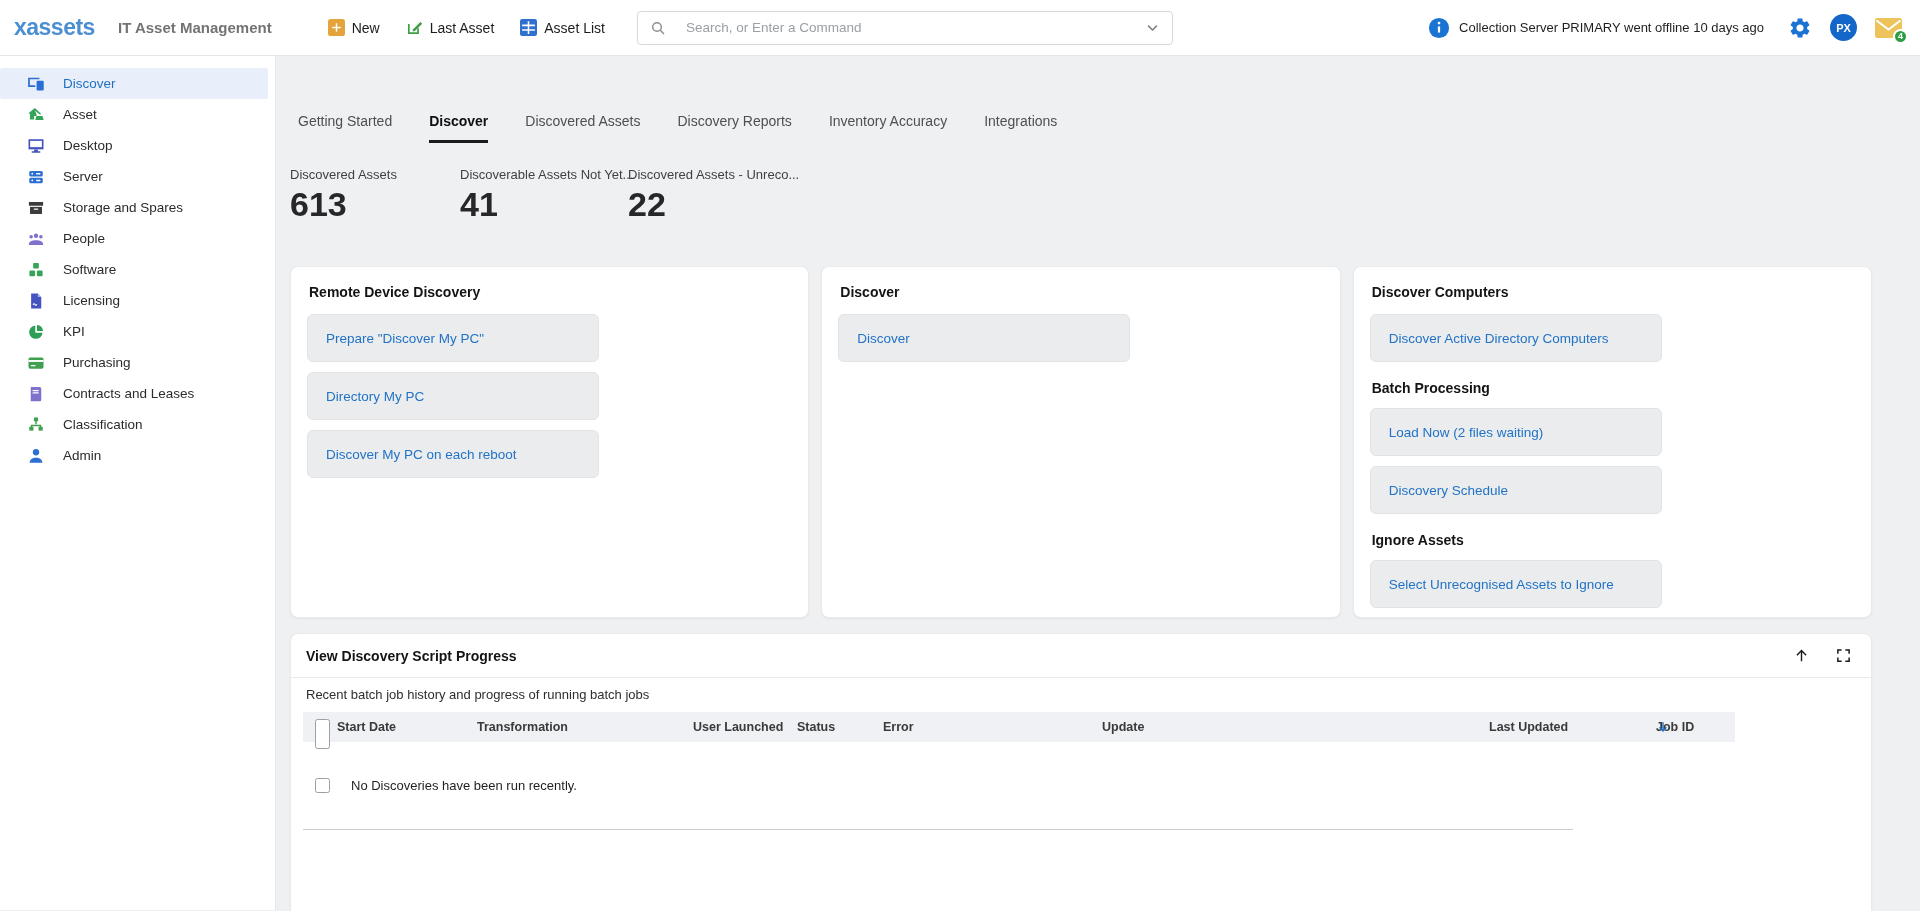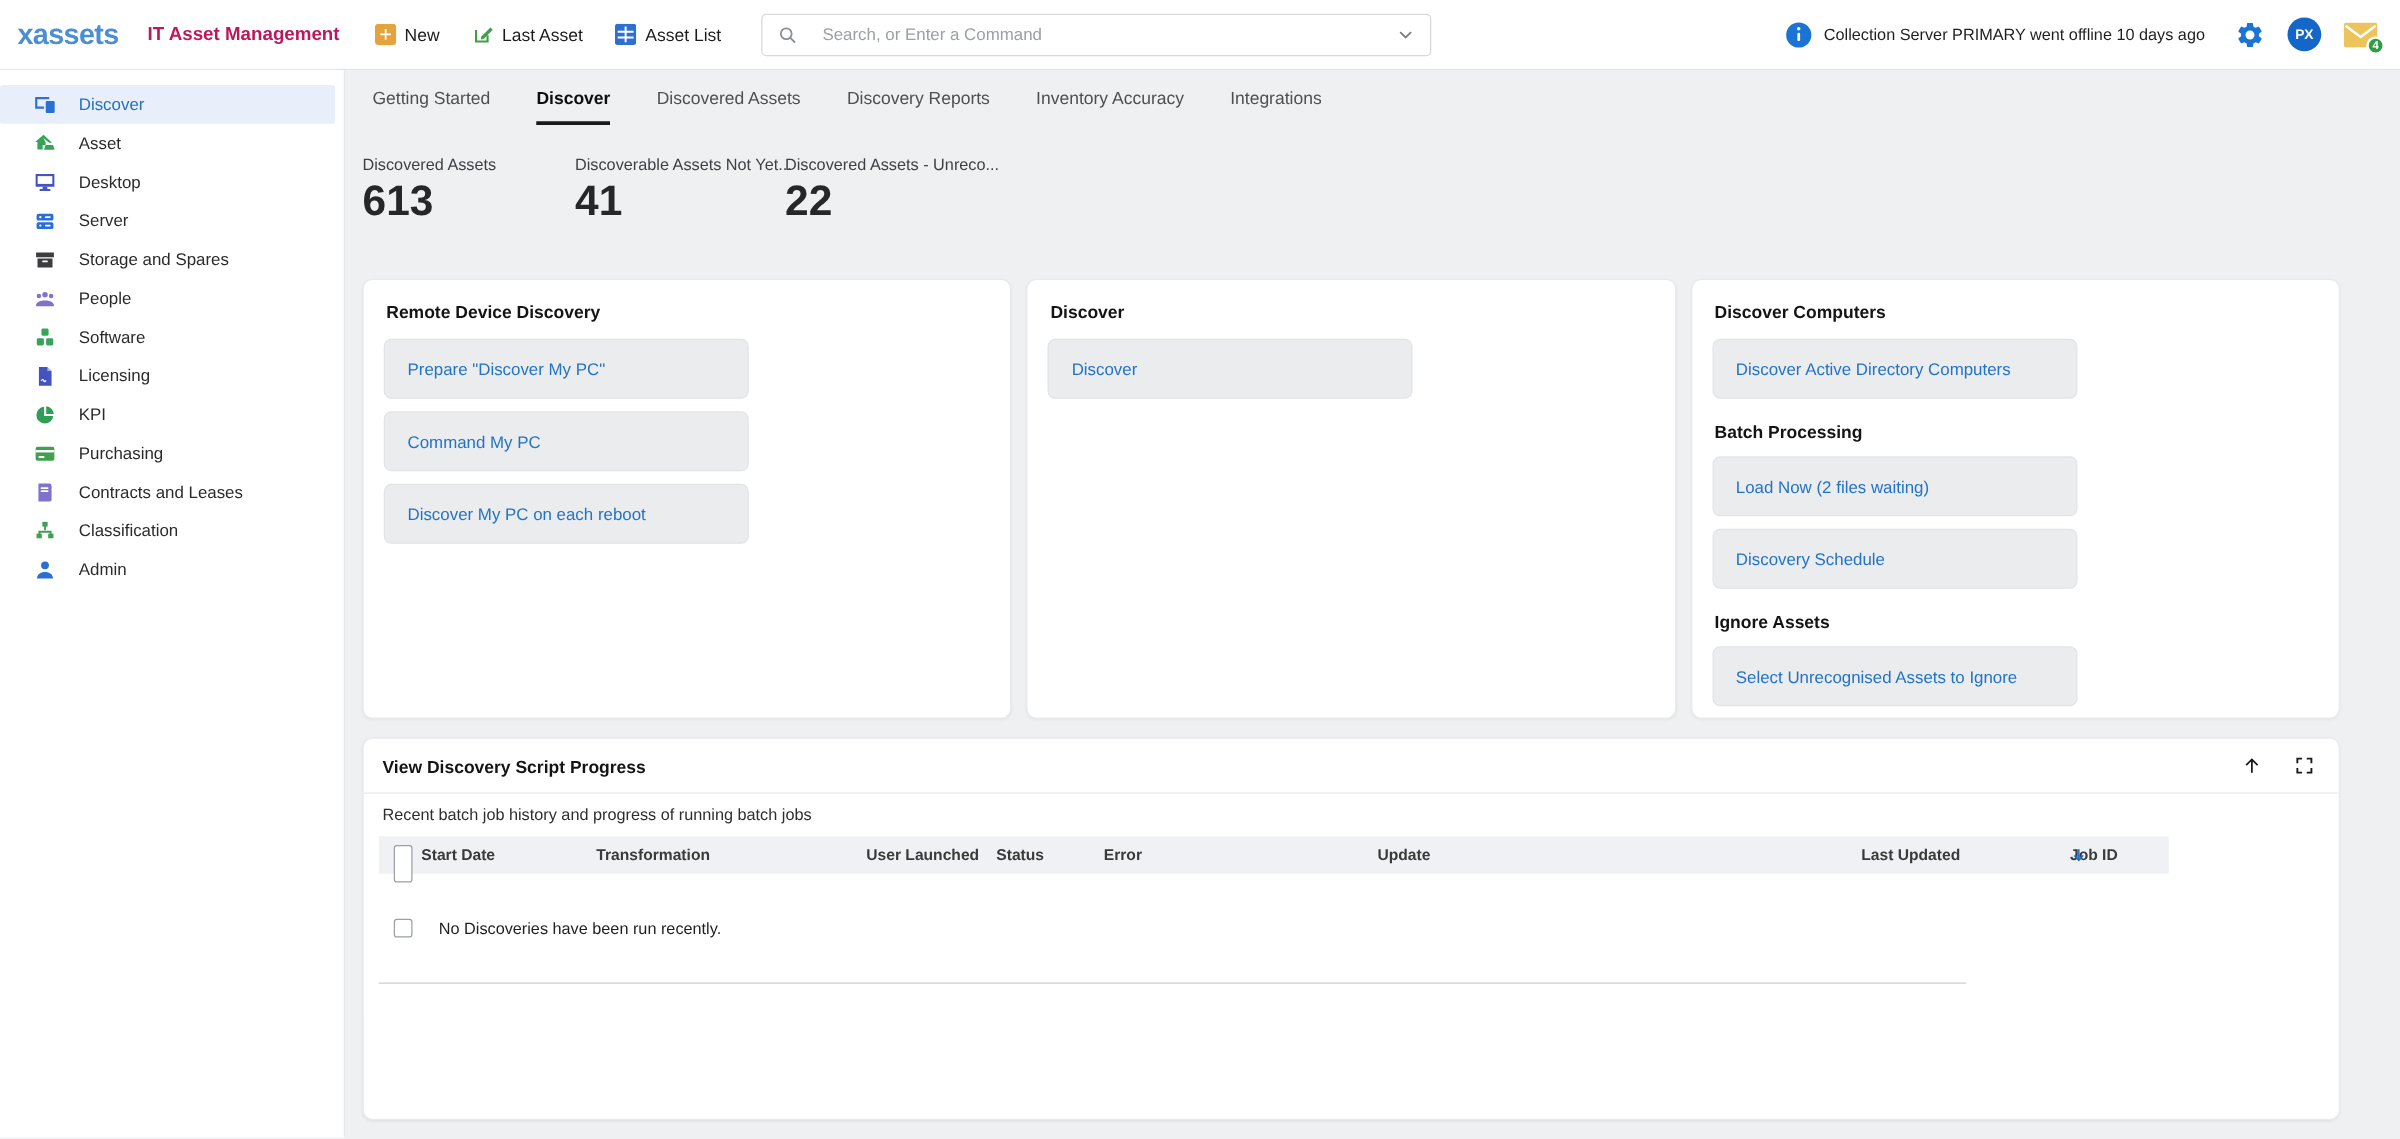--- a/index.html
+++ b/index.html
@@ -2,21 +2,21 @@
 <html><head>
 <meta charset="utf-8">
 <style>
   * { box-sizing: border-box; margin: 0; padding: 0; }
   html,body { width:1920px; height:911px; overflow:hidden; }
   body { font-family:"Liberation Sans", sans-serif; background:#eef0f2; color:#1f1f1f; }
 
   
   .hdr { height:56px; background:#fff; border-bottom:1px solid #e4e6e8; display:flex; align-items:center; padding:0 18px 0 14px; }
   .logo { font-size:23px; font-weight:700; letter-spacing:-0.5px; color:#4b8fd2; width:104px; }
-  .app-title { font-size:15px; font-weight:700; color:#be185d; margin-right:28px; white-space:nowrap; }
+  .app-title { font-size:15px; font-weight:700; color:#737373; margin-right:56px; white-space:nowrap; }
   .hdr-action { display:flex; align-items:center; gap:7px; margin-right:26px; font-size:14px; color:#1c1c1c; cursor:pointer; white-space:nowrap; }
   .hdr-action svg { display:block; }
   .search-wrap { margin-left:6px; width:536px; height:34px; border:1px solid #d6d8da; border-radius:4px; background:#fff; display:flex; align-items:center; padding:0 12px; gap:20px; }
   .search-wrap input { border:none; outline:none; flex:1; font-size:13.5px; font-family:"Liberation Sans",sans-serif; color:#333; }
   .search-wrap input::placeholder { color:#9aa0a4; }
   .hdr-spacer { flex:1; }
   .notify { display:flex; align-items:center; gap:9px; font-size:13px; color:#1f1f1f; white-space:nowrap; }
   .gear { margin-left:24px; cursor:pointer; display:flex; }
   .avatar { margin-left:18px; width:27px; height:27px; border-radius:50%; background:#1467c8; color:#fff; font-size:11px; font-weight:700; display:flex; align-items:center; justify-content:center; cursor:pointer; }
   .mail { margin-left:18px; position:relative; cursor:pointer; display:flex; }
@@ -28,21 +28,21 @@
   .side-item { height:31px; display:flex; align-items:center; padding-left:26px; cursor:pointer; margin-right:7px; border-radius:2px; }
   .side-item.active { background:#e9effa; }
   .side-icon { width:19px; height:19px; display:flex; align-items:center; justify-content:center; flex:none; }
   .side-icon svg { width:18px; height:18px; display:block; }
   .side-label { margin-left:18px; font-size:13.5px; color:#2b2b2b; white-space:nowrap; }
   .side-item.active .side-label { color:#2270c5; }
 
   
   .main { flex:1; padding:0 48px 0 14px; min-width:0; }
 
-  .tabs { height:44px; display:flex; align-items:stretch; padding-left:8px; }
+  .tabs { height:44px; display:flex; align-items:stretch; padding-left:8px;margin-top:43px; }
   .tab { margin-right:37px; font-size:14px; color:#4f4f4f; display:flex; align-items:center; cursor:pointer; border-bottom:3px solid transparent; padding-top:3px; white-space:nowrap; }
   .tab.active { color:#0f0f0f; font-weight:700; border-bottom-color:#1b1b1b; }
 
   .stats { display:flex; padding-top:24px; margin-bottom:45px; }
   .stat { width:170px; }
   .stat:nth-child(2) { width:168px; }
   .stat-label { font-size:13px; color:#3f3f46; margin-bottom:5px; white-space:nowrap; }
   .stat-value { font-size:34px; font-weight:700; color:#27272a; line-height:1; }
 
   .cards-row { display:flex; gap:12px; }
@@ -323,21 +323,21 @@
         <div class="stat-label">Discovered Assets - Unreco...</div>
         <div class="stat-value">22</div>
       </div>
     </div>
 
     <div class="cards-row">
 
       <div class="card">
         <div class="card-title">Remote Device Discovery</div>
         <div class="card-btn">Prepare "Discover My PC"</div>
-        <div class="card-btn">Command My PC</div>
+        <div class="card-btn">Directory My PC</div>
         <div class="card-btn">Discover My PC on each reboot</div>
       </div>
 
       <div class="card">
         <div class="card-title">Discover</div>
         <div class="card-btn">Discover</div>
       </div>
 
       <div class="card">
         <div class="card-title">Discover Computers</div>

